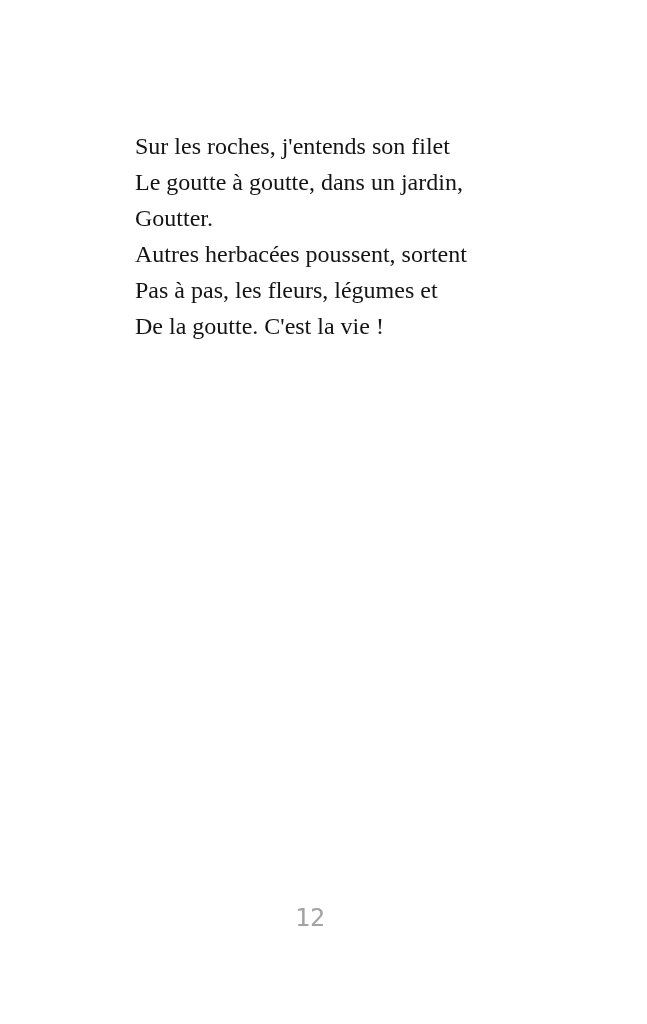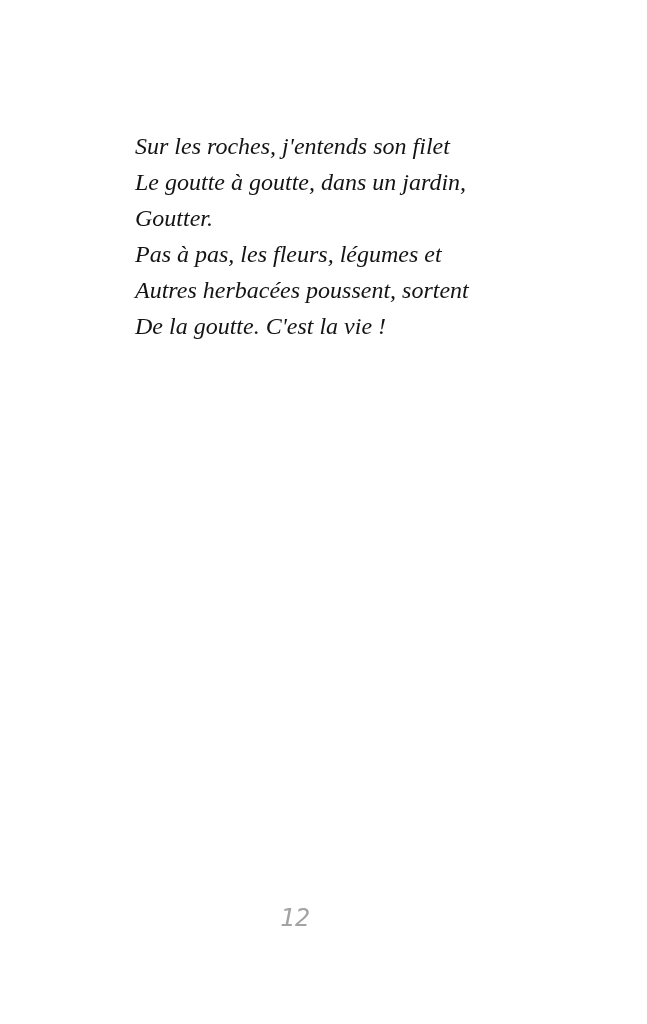--- a/index.html
+++ b/index.html
@@ -11,57 +11,56 @@
     height: 1024px;
     background: #ffffff;
     position: relative;
     overflow: hidden;
     font-family: "Liberation Serif", serif;
   }
   .book-page {
     position: absolute;
     inset: 0;
     background: #ffffff;
-    font-style: italic;
   }
   .poem-block {
     position: absolute;
     left: 135px;
     top: 128px;
     font-family: "Liberation Serif", serif;
     font-size: 24px;
     line-height: 36px;
     color: #141414;
     white-space: nowrap;
   }
   .poem-block p {
     margin: 0;
     padding: 0;
   }
   .page-number {
     position: absolute;
     top: 905px;
-    left: 295px;
+    left: 310px;
     transform: translateX(-50%);
     font-family: "DejaVu Sans Mono", monospace;
     font-size: 25px;
     line-height: 25px;
     color: #a3a3a3;
     letter-spacing: 0px;
   }
 </style>
 </head>
 <body>
 
 <main class="book-page">
 
   <section class="poem-block">
     <p>Sur les roches, j'entends son filet</p>
     <p>Le goutte à goutte, dans un jardin,</p>
     <p>Goutter.</p>
+    <p>Autres herbacées poussent, sortent</p>
     <p>Pas à pas, les fleurs, légumes et</p>
-    <p>Autres herbacées poussent, sortent</p>
     <p>De la goutte. C'est la vie !</p>
   </section>
 
   <div class="page-number">12</div>
 
 </main>
 
 </body></html>

